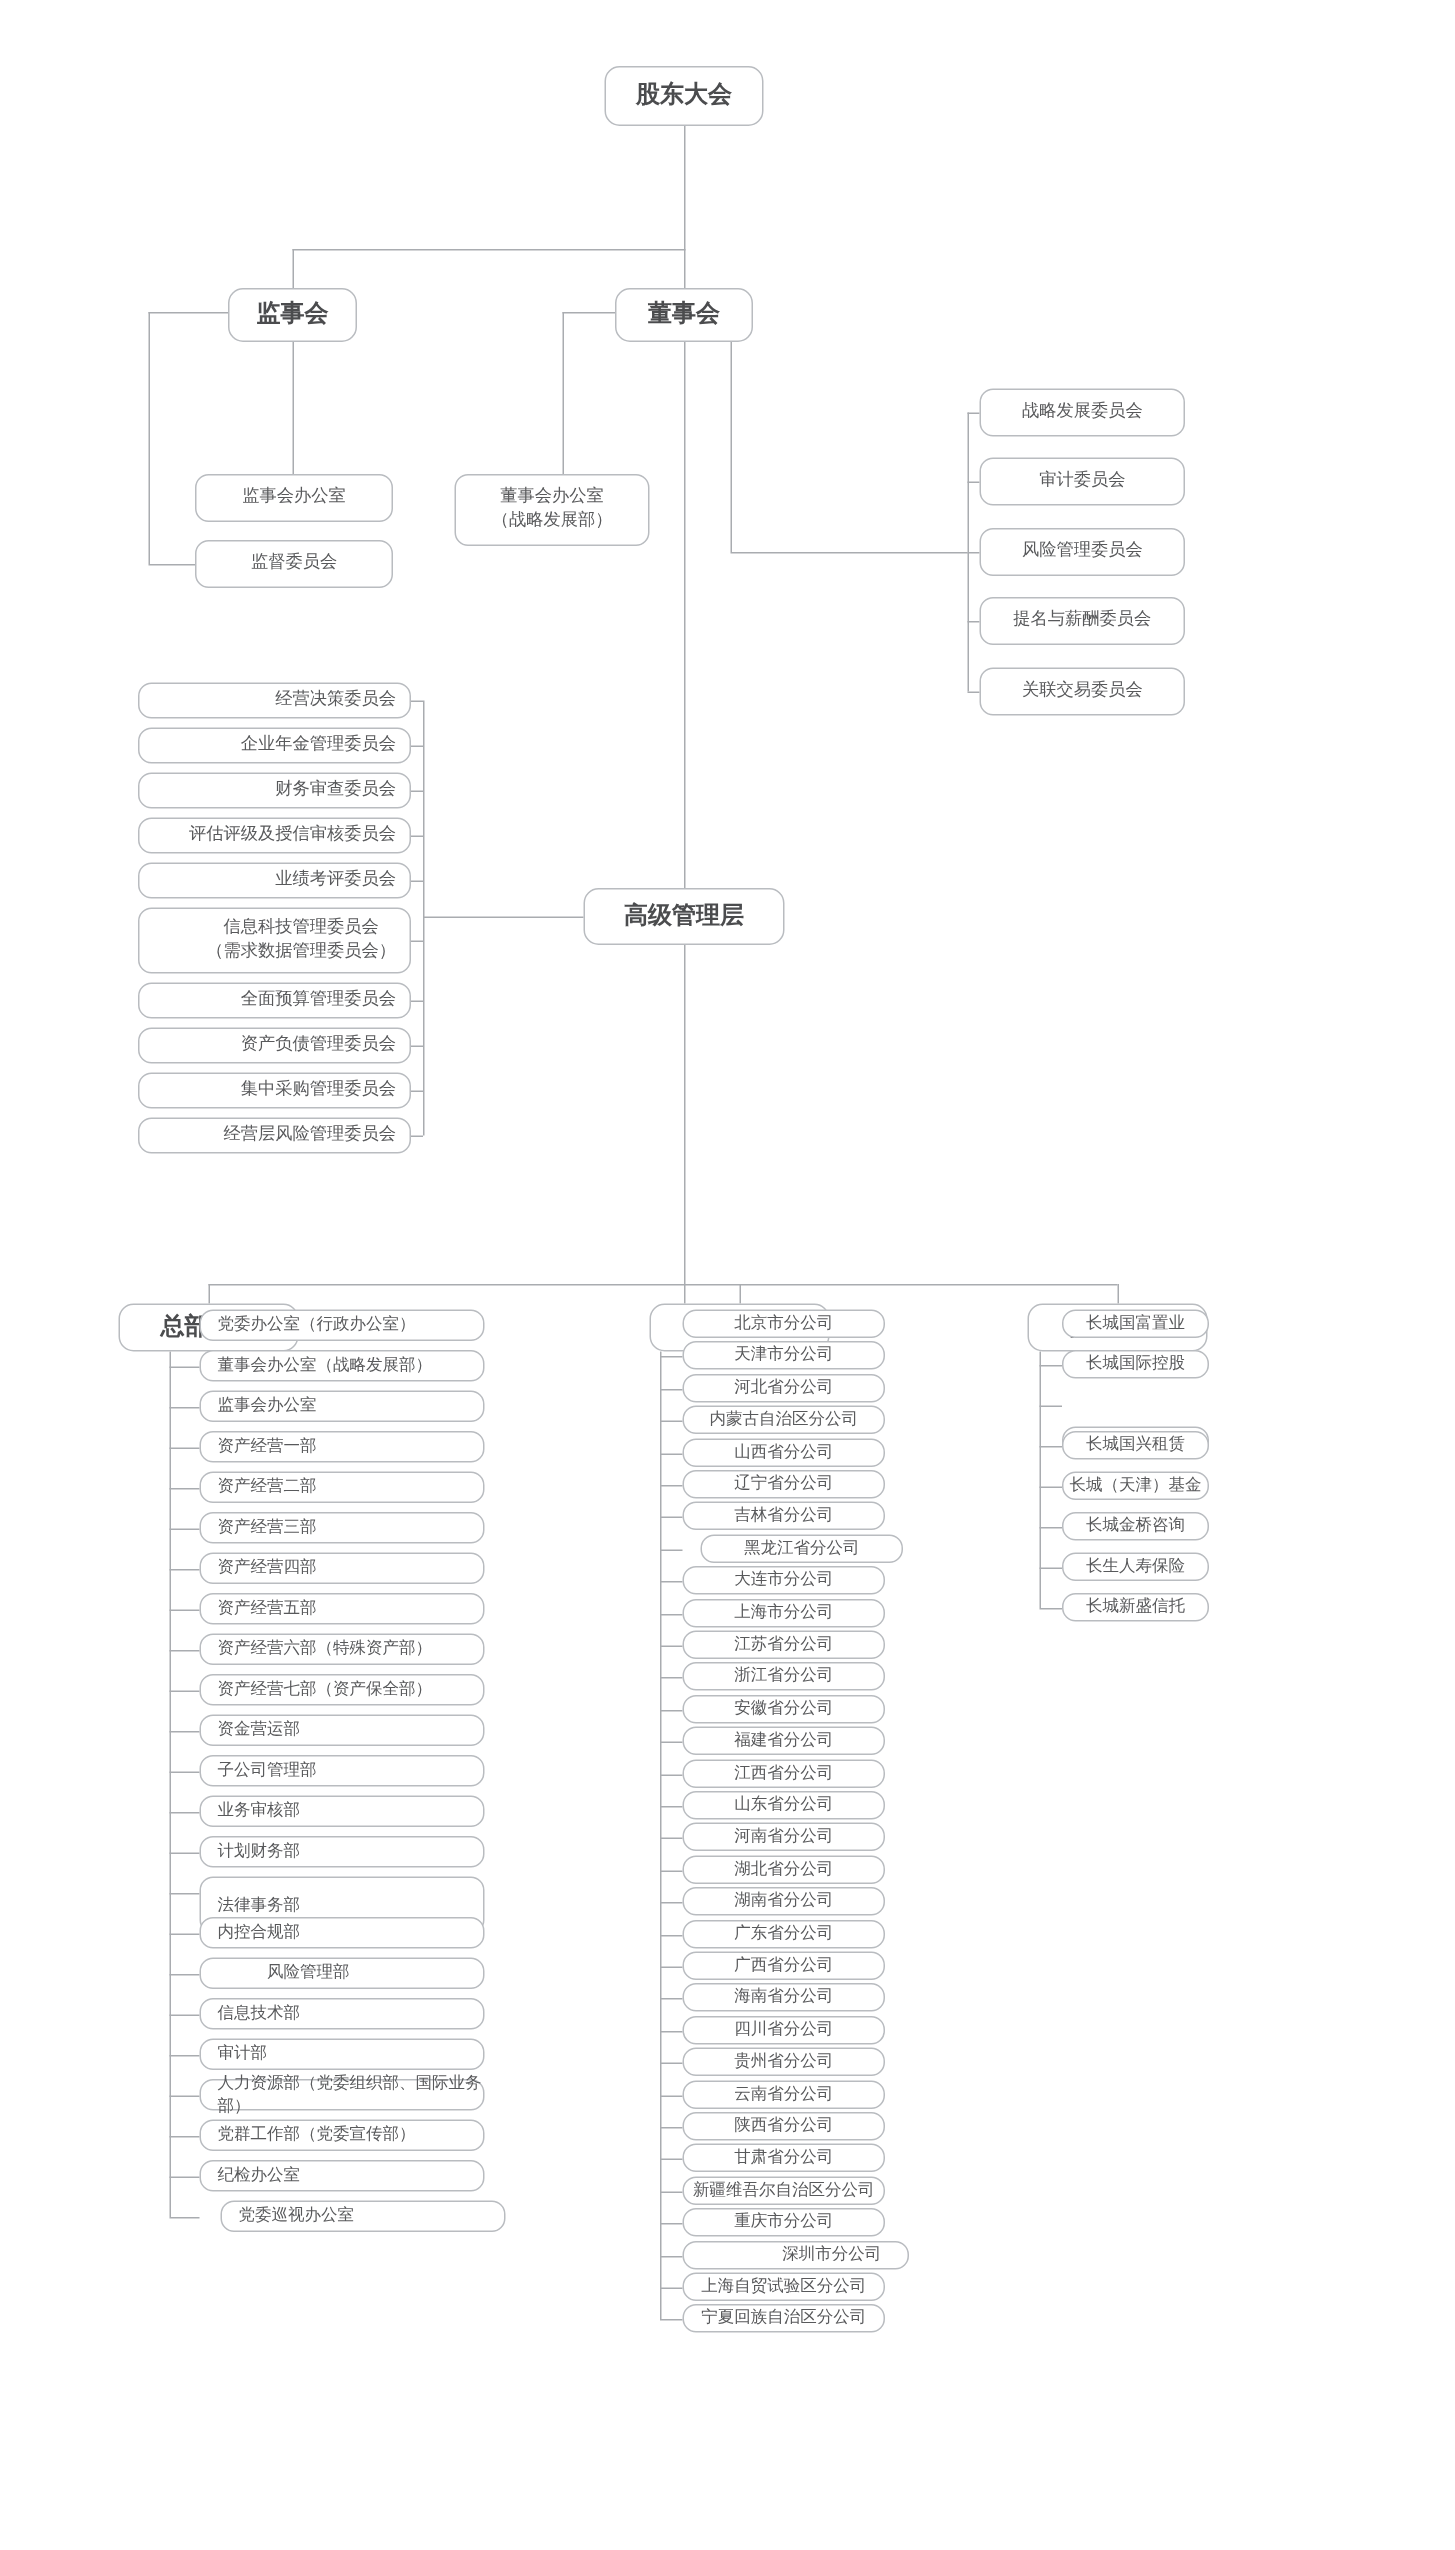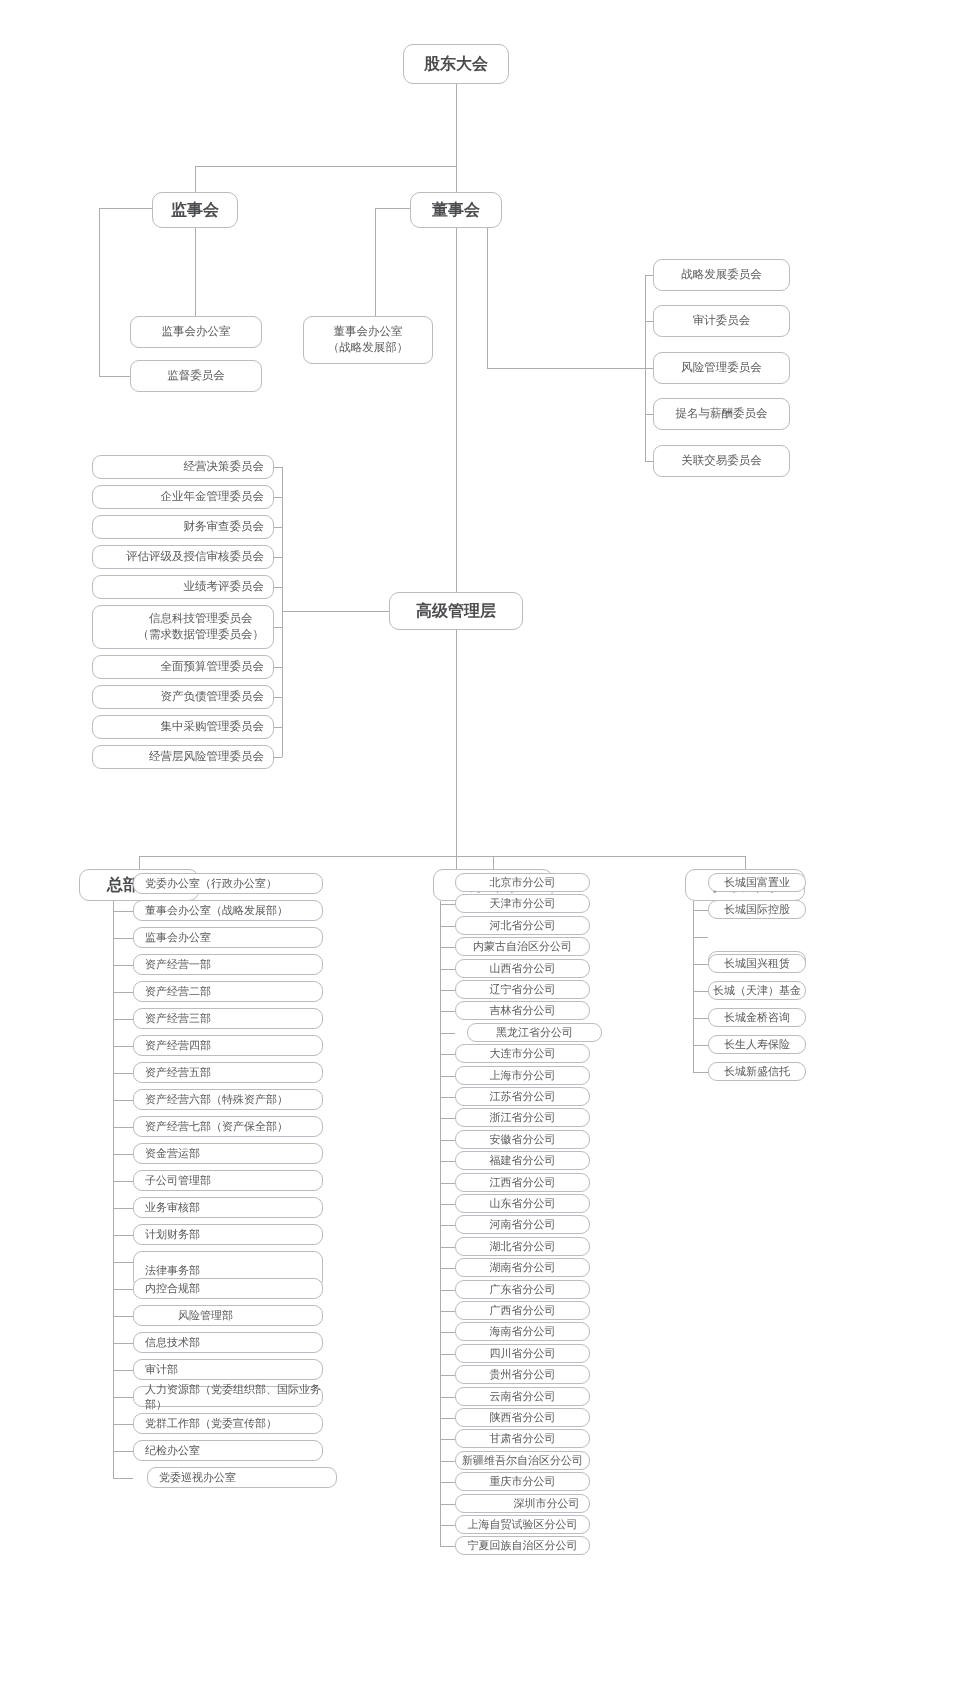--- a/index.html
+++ b/index.html
@@ -325,21 +325,21 @@
     </div>
     <div class="node xs" style="left: 455px; top: 1429px; width: 135px; height: 19px;">
       <span>甘肃省分公司</span>
     </div>
     <div class="node xs" style="left: 455px; top: 1451px; width: 135px; height: 19px;">
       <span>新疆维吾尔自治区分公司</span>
     </div>
     <div class="node xs" style="left: 455px; top: 1472px; width: 135px; height: 19px;">
       <span>重庆市分公司</span>
     </div>
-    <div class="node xs" style="left: 455px; top: 1494px; width: 135px; height: 19px; padding-left: 48px;">
+    <div class="node xs" style="left: 455px; top: 1494px; width: 151px; height: 19px; padding-left: 48px;">
       <span>深圳市分公司</span>
     </div>
     <div class="node xs" style="left: 455px; top: 1515px; width: 135px; height: 19px;">
       <span>上海自贸试验区分公司</span>
     </div>
     <div class="node xs" style="left: 455px; top: 1536px; width: 135px; height: 19px;">
       <span>宁夏回族自治区分公司</span>
     </div>
     <div class="ln v" style="left: 440px; top: 901px; width: 1px; height: 644.5px;"></div>
     <div class="ln h" style="left: 440px; top: 882.5px; width: 15px; height: 1px;"></div>

